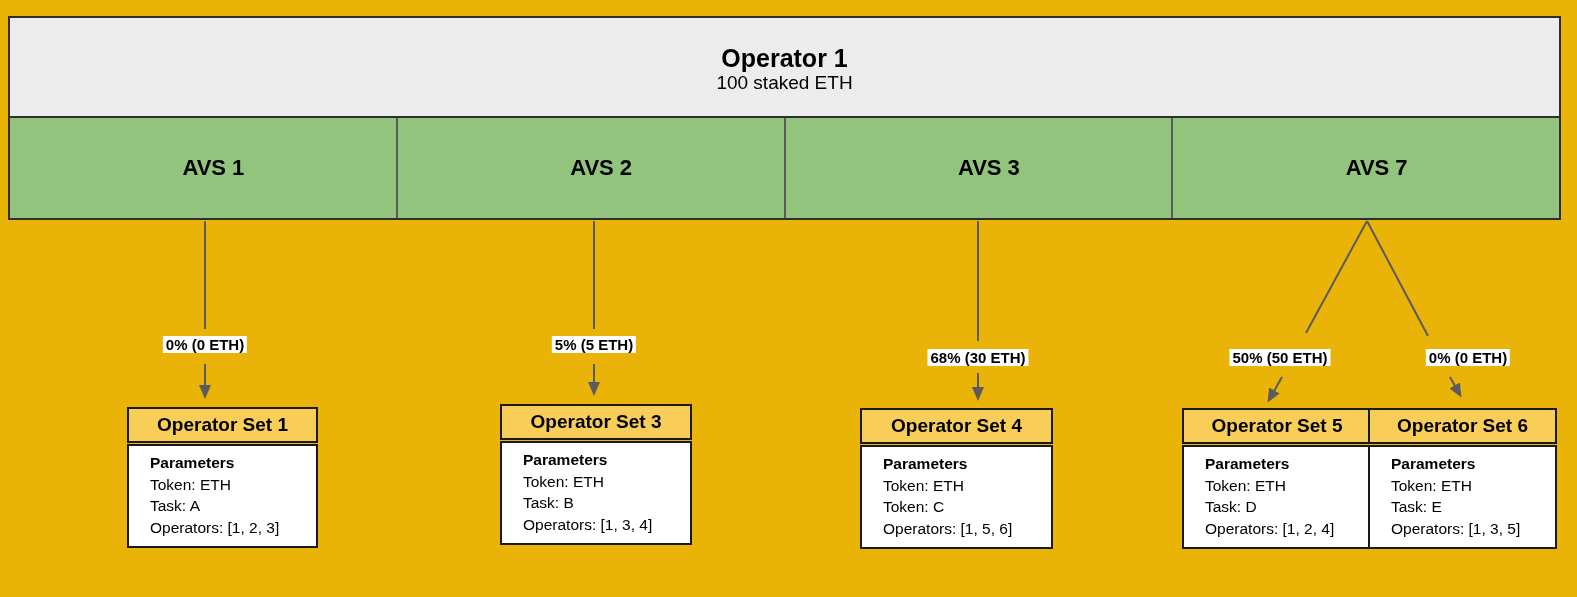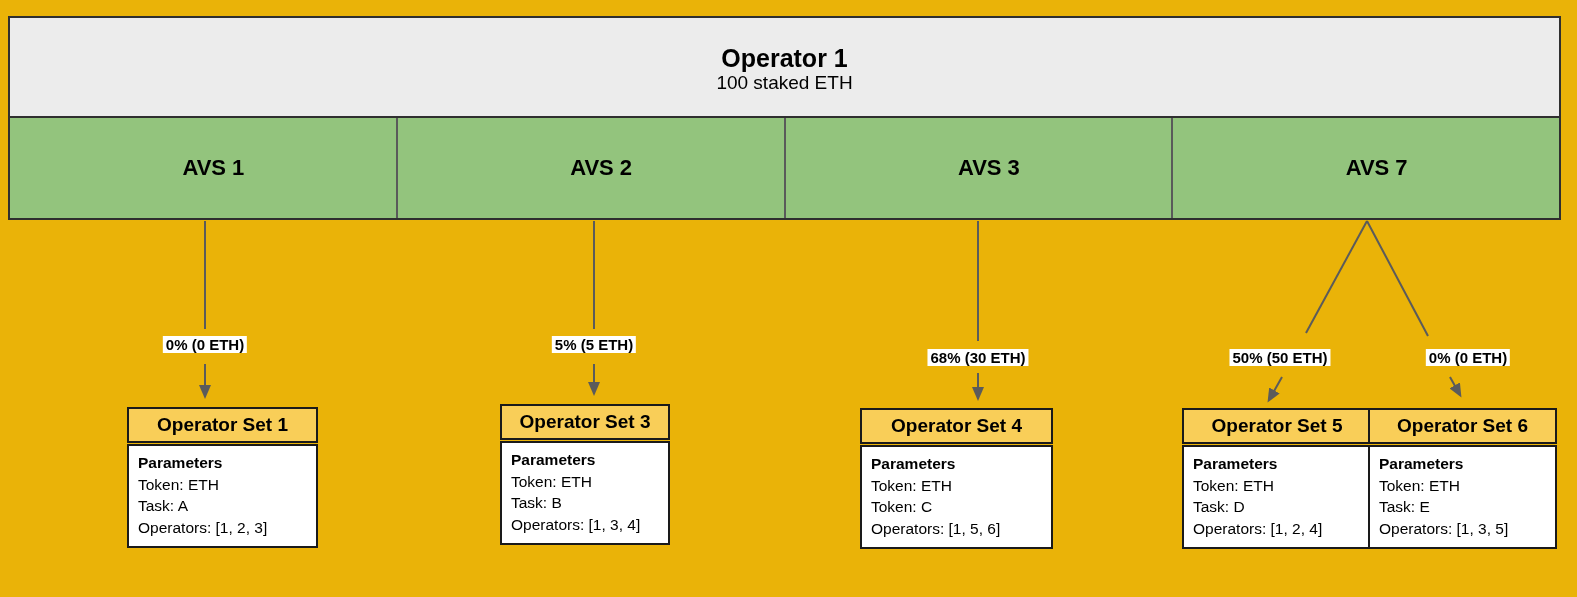--- a/index.html
+++ b/index.html
@@ -66,21 +66,21 @@
     border: 2px solid var(--card-border, #1a1a1a);
     height: 36px;
     display: flex; align-items: center; justify-content: center;
     font-size: 19px; font-weight: bold;
     white-space: nowrap;
   }
   .opset-body {
     margin-top: 1px;
     background: #ffffff;
     border: 2px solid var(--card-border, #1a1a1a);
-    padding: 6px 9px 8px 9px;
+    padding: 6px 9px 8px 21px;
     font-size: 15.5px;
     line-height: 21.5px;
     white-space: nowrap;
   }
   .params-heading { font-weight: bold; }
 </style>
 </head>
 <body>
 
 <div class="canvas">
@@ -138,21 +138,21 @@
   <div class="opset-card" style="left:127px; top:407px; width:191px;">
     <div class="opset-header">Operator Set 1</div>
     <div class="opset-body">
       <div class="params-heading">Parameters</div>
       <div>Token: ETH</div>
       <div>Task: A</div>
       <div>Operators: [1, 2, 3]</div>
     </div>
   </div>
 
-  <div class="opset-card" style="left:500px; top:404px; width:170px;">
+  <div class="opset-card" style="left:500px; top:404px; width:192px;">
     <div class="opset-header">Operator Set 3</div>
     <div class="opset-body">
       <div class="params-heading">Parameters</div>
       <div>Token: ETH</div>
       <div>Task: B</div>
       <div>Operators: [1, 3, 4]</div>
     </div>
   </div>
 
   <div class="opset-card" style="left:860px; top:408px; width:193px;">

